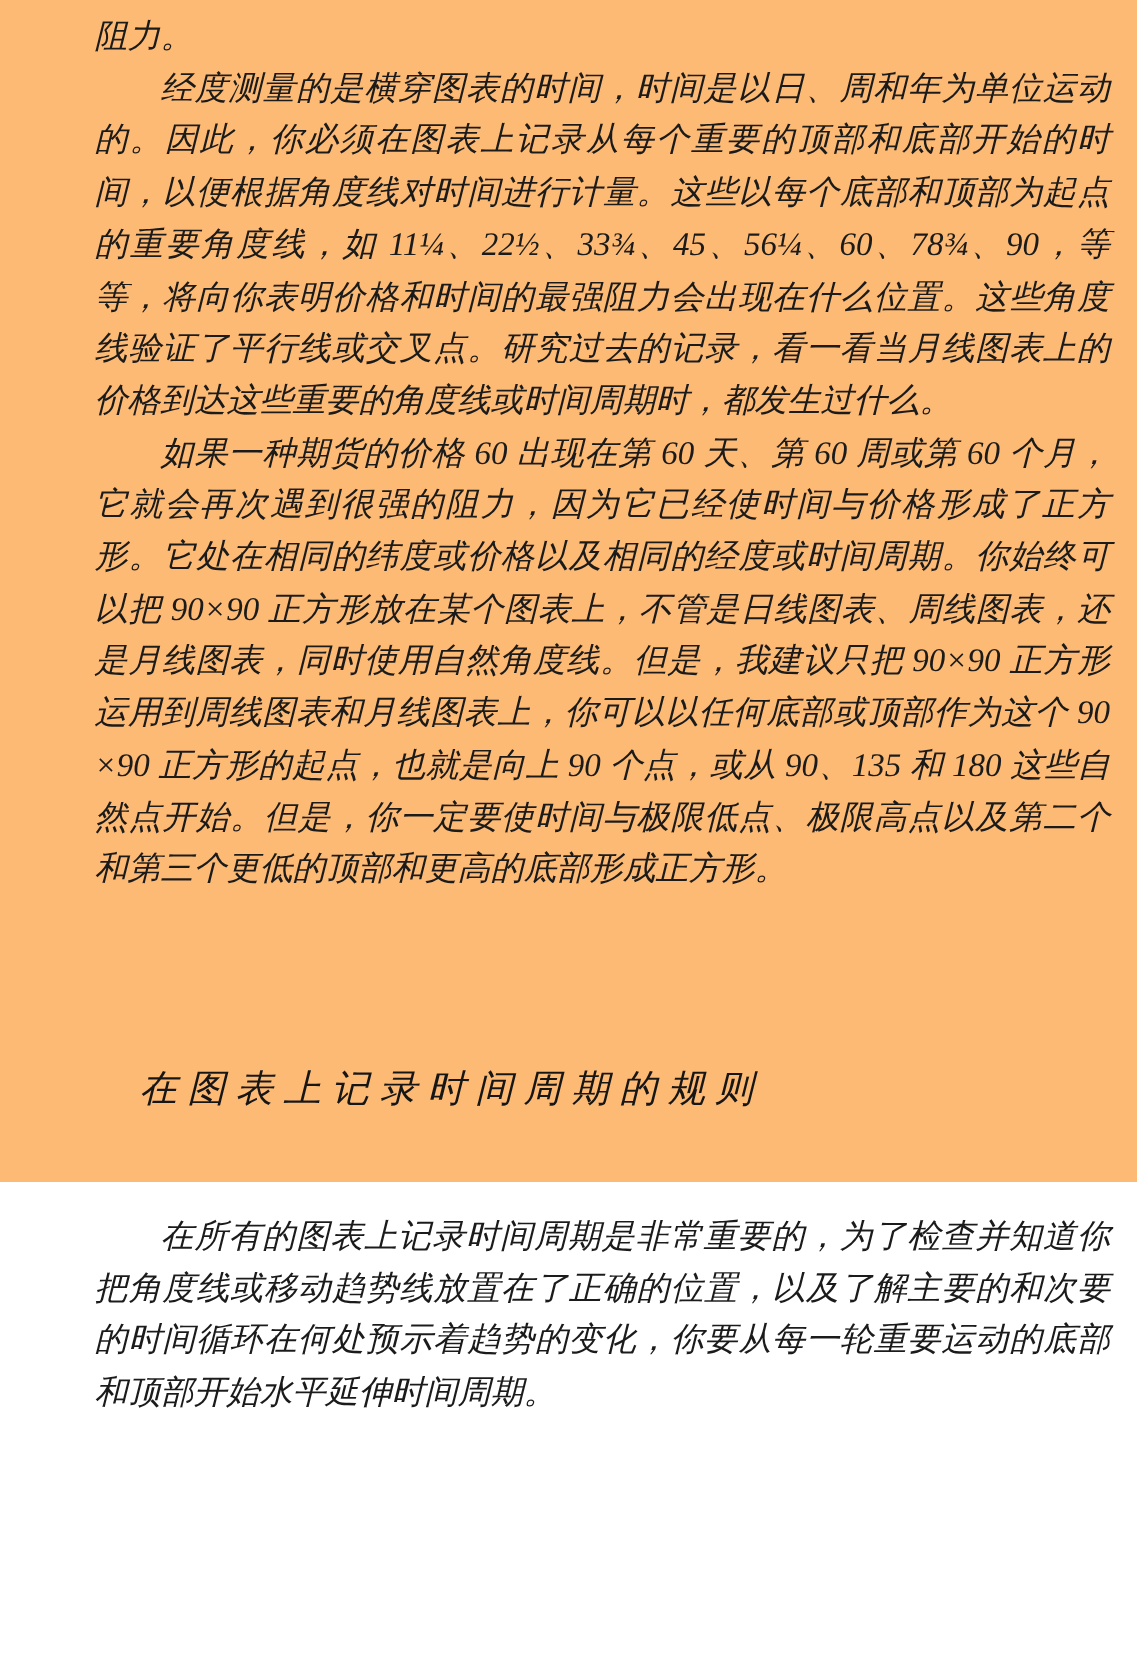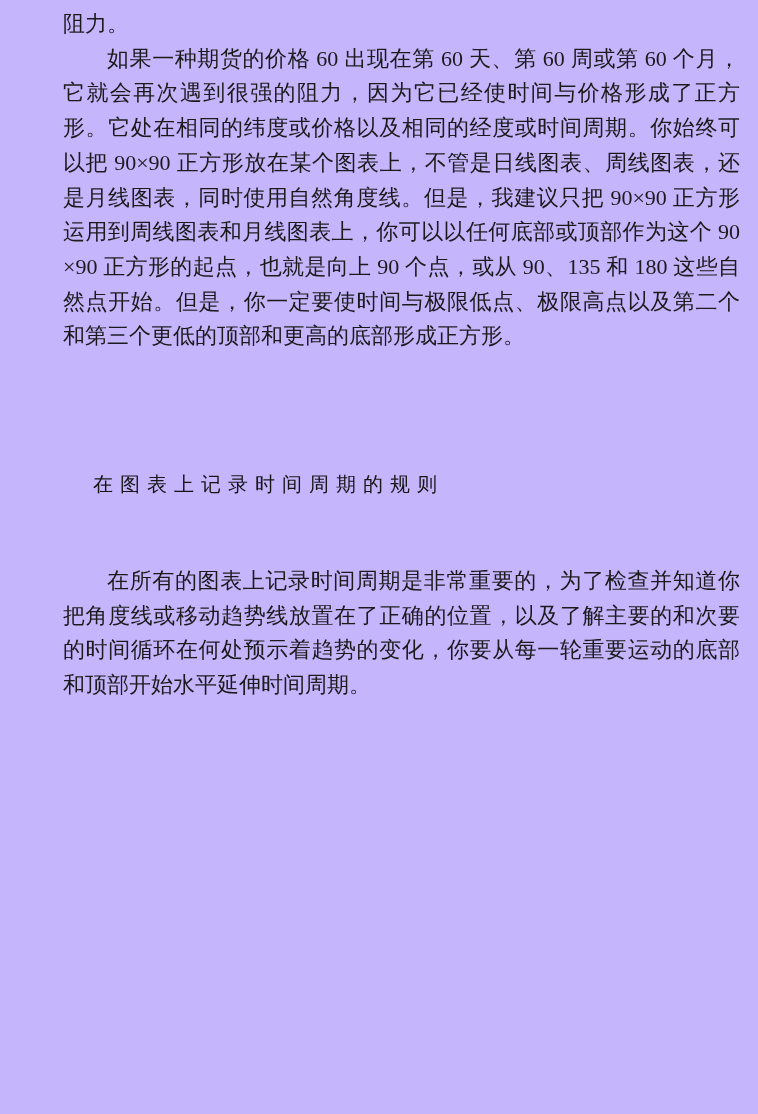--- a/index.html
+++ b/index.html
@@ -8,52 +8,54 @@
     background: #ffffff;
   }
   body {
     width: 758px;
     height: 1114px;
     overflow: hidden;
   }
   .page {
     box-sizing: border-box;
     width: 758px;
-    height: 1114px;
-    background: #c4b5fd;
+    height: 788px;
+    background: #fdba74;
     color: #1b1b1b;
     padding: 7px 18px 0 63px;
     font-family: "Liberation Serif", "DejaVu Serif", serif;
     font-size: 22px;
     line-height: 34.7px;
+    font-style: italic;
   }
   .text-col {
     width: 677px;
   }
   .page p {
     margin: 0;
     text-align: justify;
     word-break: break-all;
   }
   .page p.indent {
     text-indent: 2em;
   }
   .section-heading {
     font-family: "Liberation Serif", "DejaVu Serif", serif;
     font-weight: 500;
-    font-size: 20px;
+    font-size: 25px;
     line-height: 44px;
     letter-spacing: 7px;
     margin: 108px 0 58px 30px;
     color: #161616;
   }
 </style>
 </head>
 <body>
 
 <div class="page">
   <div class="text-col">
     <p>阻力。</p>
+    <p class="indent">经度测量的是横穿图表的时间，时间是以日、周和年为单位运动的。因此，你必须在图表上记录从每个重要的顶部和底部开始的时间，以便根据角度线对时间进行计量。这些以每个底部和顶部为起点的重要角度线，如 11¼、22½、33¾、45、56¼、60、78¾、90，等等，将向你表明价格和时间的最强阻力会出现在什么位置。这些角度线验证了平行线或交叉点。研究过去的记录，看一看当月线图表上的价格到达这些重要的角度线或时间周期时，都发生过什么。</p>
     <p class="indent">如果一种期货的价格 60 出现在第 60 天、第 60 周或第 60 个月，它就会再次遇到很强的阻力，因为它已经使时间与价格形成了正方形。它处在相同的纬度或价格以及相同的经度或时间周期。你始终可以把 90×90 正方形放在某个图表上，不管是日线图表、周线图表，还是月线图表，同时使用自然角度线。但是，我建议只把 90×90 正方形运用到周线图表和月线图表上，你可以以任何底部或顶部作为这个 90×90 正方形的起点，也就是向上 90 个点，或从 90、135 和 180 这些自然点开始。但是，你一定要使时间与极限低点、极限高点以及第二个和第三个更低的顶部和更高的底部形成正方形。</p>
     <h2 class="section-heading">在图表上记录时间周期的规则</h2>
     <p class="indent">在所有的图表上记录时间周期是非常重要的，为了检查并知道你把角度线或移动趋势线放置在了正确的位置，以及了解主要的和次要的时间循环在何处预示着趋势的变化，你要从每一轮重要运动的底部和顶部开始水平延伸时间周期。</p>
   </div>
 </div>
 
 </body></html>

